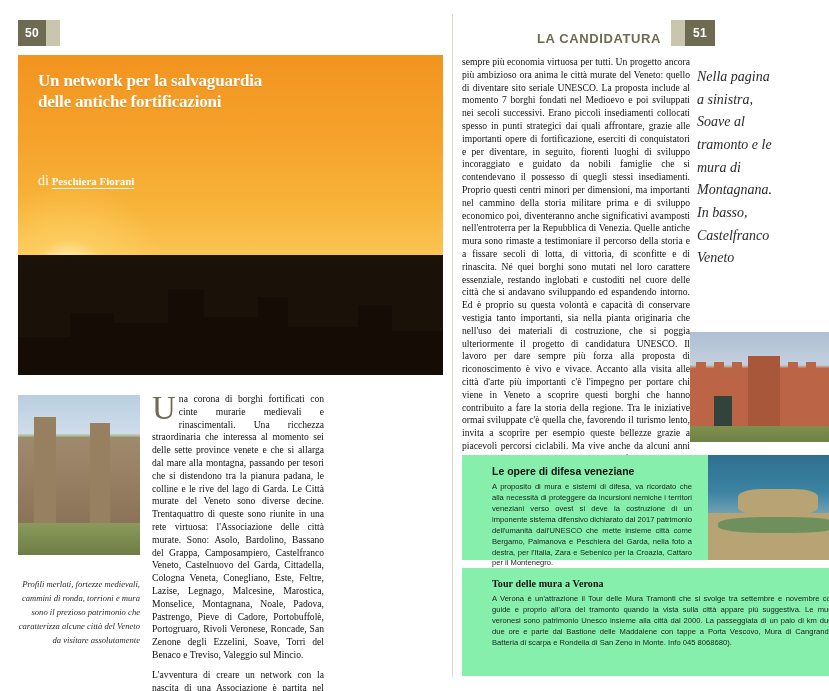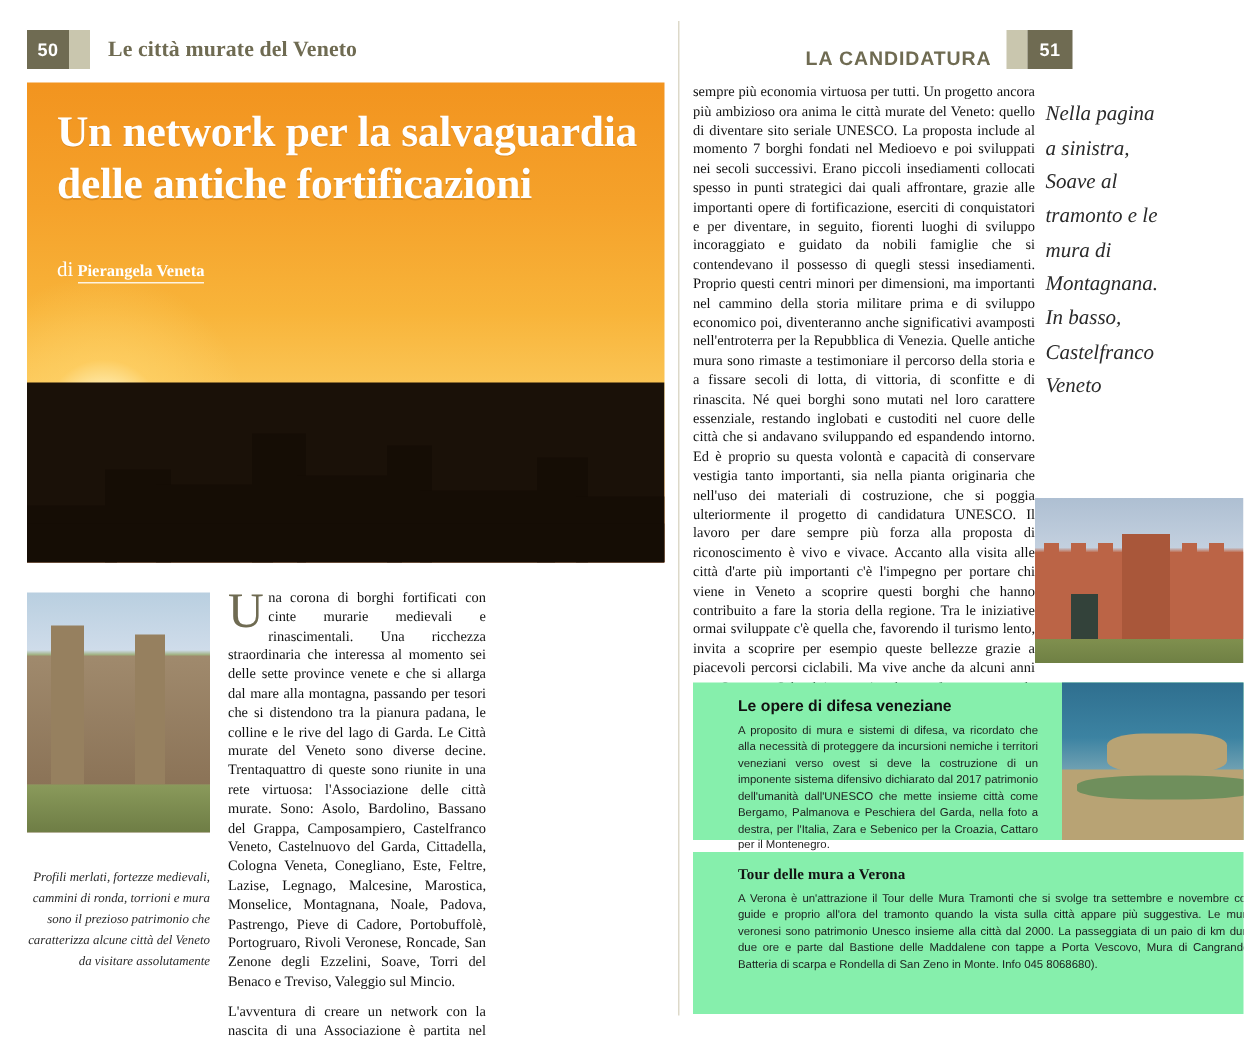--- a/index.html
+++ b/index.html
@@ -44,21 +44,21 @@
     background:radial-gradient(circle,#fffdf0 30%,#ffe9a8 70%,rgba(255,220,130,0) 100%);
   }
   .skyline{
     position:absolute;left:0;right:0;bottom:0;height:120px;
     background:#1a1108;
   }
   .sk{position:absolute;bottom:0;background:#150d05;}
   .hero-title{
     position:absolute;left:20px;top:16px;right:8px;
     color:#ffffff;font-family:"Liberation Serif",serif;font-weight:bold;
-    font-size:29px;line-height:1.22;letter-spacing:-.2px;
+    font-size:17px;line-height:1.22;letter-spacing:-.2px;
     text-shadow:0 1px 0 rgba(120,60,0,.18);
   }
   .byline{
     position:absolute;left:20px;top:118px;color:#fff;font-size:11px;
     font-family:"Liberation Serif",serif;
   }
   .byline b{font-weight:bold;border-bottom:1px solid rgba(255,255,255,.85);padding-bottom:1px;}
   .byline .di{font-weight:normal;font-size:14px;}
 
   .wallphoto{
@@ -134,21 +134,20 @@
   .box2-strip{position:absolute;right:0;top:0;width:10px;height:108px;background:#d8d2c0;}
 </style>
 </head>
 <body>
 
 <div class="page">
 
   <div class="folio-left">
     <div class="folio-num">50</div>
     <div class="folio-tab"></div>
-    <div class="folio-title">Le città murate del Veneto</div>
   </div>
 
   <div class="folio-right">
     <div class="folio-title">LA CANDIDATURA</div>
     <div class="folio-tab"></div>
     <div class="folio-num">51</div>
   </div>
 
   <div class="gutter"></div>
 
@@ -165,21 +164,21 @@
       <div class="sk" style="left:340px;width:34px;height:70px;"></div>
       <div class="sk" style="left:366px;width:59px;height:44px;"></div>
       <div class="sk" style="left:0;width:425px;height:26px;"></div>
     </div>
     <div class="hero-title">
       <span>Un network per la salvaguardia</span><br>
       <span>delle antiche fortificazioni</span>
     </div>
     <div class="byline">
       <span class="di">di</span>
-      <b>Pierangela Veneta</b>
+      <b>Peschiera Fiorani</b>
     </div>
   </div>
 
   <div class="wallphoto">
     <div class="wp-wall"></div>
     <div class="wp-tower" style="left:16px;top:22px;width:22px;height:106px;"></div>
     <div class="wp-tower" style="left:72px;top:28px;width:20px;height:100px;"></div>
     <div class="wp-grass"></div>
   </div>
   <div class="cap-left">Profili merlati, fortezze medievali, cammini di ronda, torrioni e mura sono il prezioso patrimonio che caratterizza alcune città del Veneto da visitare assolutamente</div>

